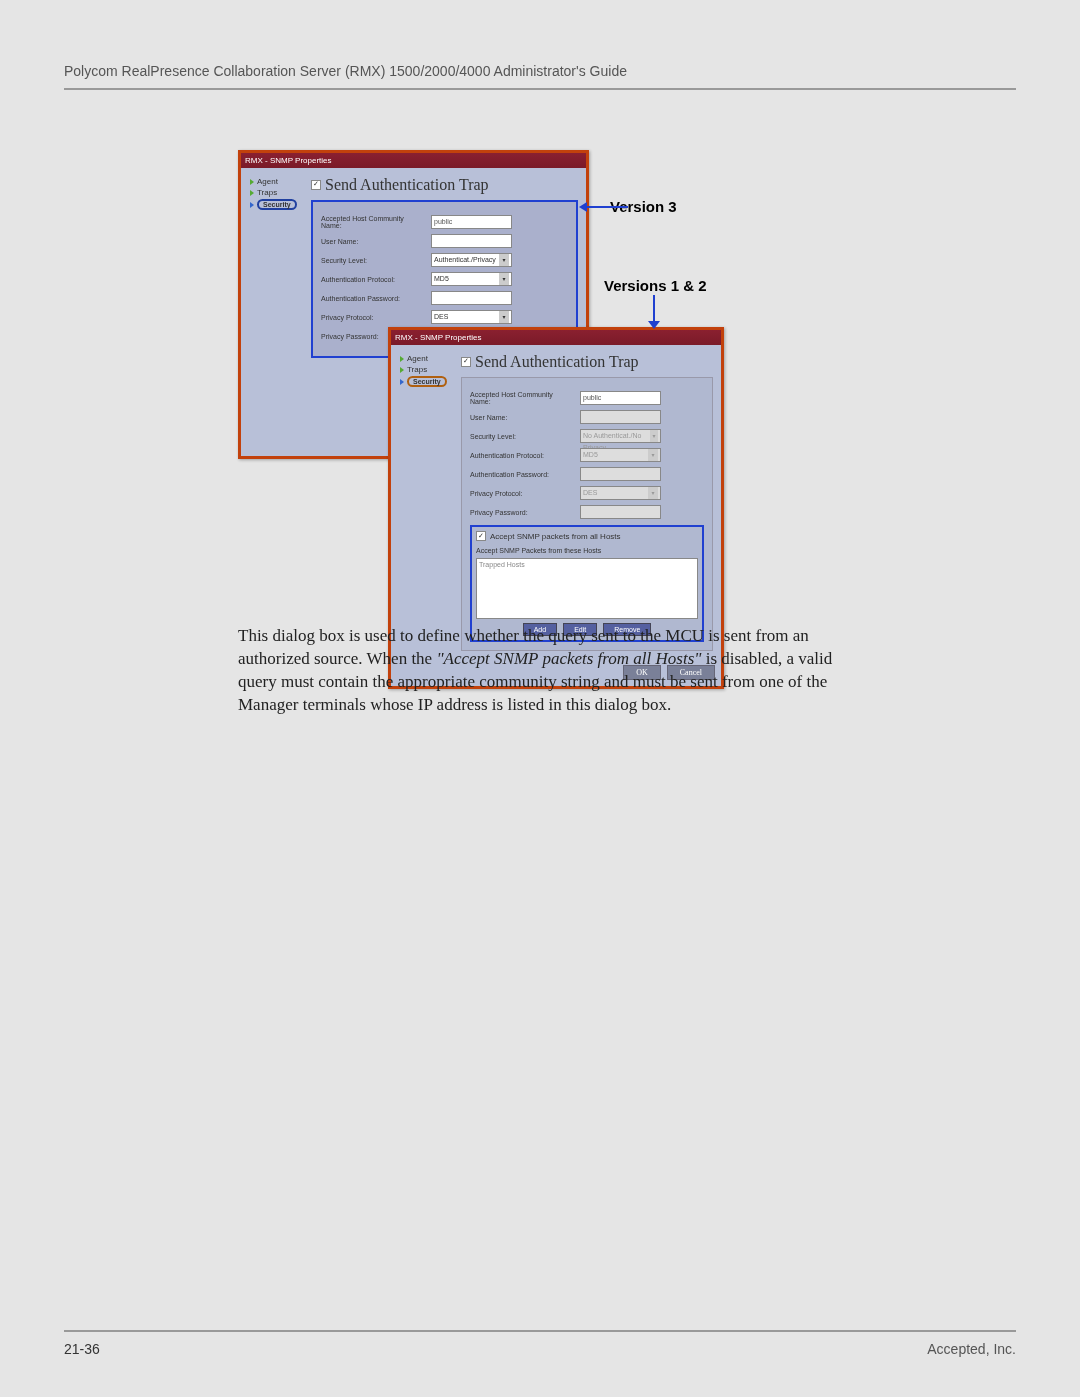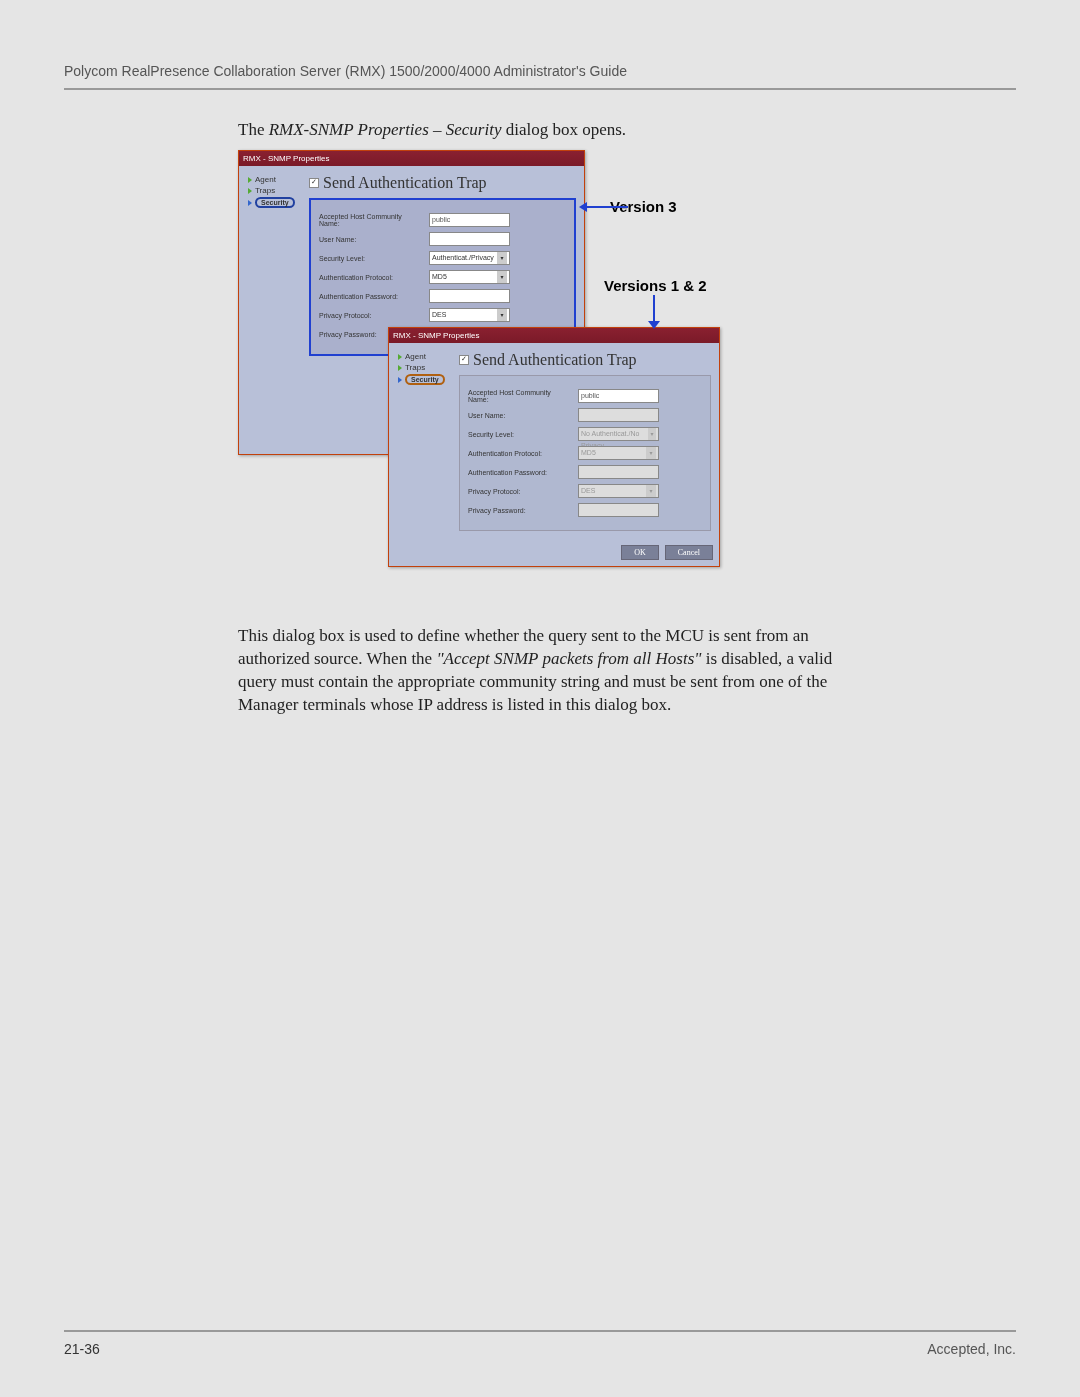--- a/index.html
+++ b/index.html
@@ -2,21 +2,21 @@
 <html><head>
 <meta charset="utf-8">
 <style>
 body{margin:0;font-family:Georgia,serif;background:#fff;color:#333}
 .page{width:1080px;height:1397px;position:relative;margin:0 auto;background:#e5e5e5}
 .header{position:absolute;top:63px;left:64px;right:64px;font-family:Arial,sans-serif;font-size:14px;color:#555}
 .hr{position:absolute;top:88px;left:64px;right:64px;border-top:2px solid #999}
 .intro{position:absolute;top:120px;left:238px;font-size:17px;color:#222}
 .intro .ital{font-style:italic}
 .screenshot-area{position:absolute;top:150px;left:238px;width:600px;height:475px}
-.dlg{position:absolute;background:#b8c0d8;border:1px solid #c2410c;box-shadow:1px 1px 3px rgba(0,0,0,.3)}
+.dlg{position:absolute;background:#b8c0d8;border:3px solid #c2410c;box-shadow:1px 1px 3px rgba(0,0,0,.3)}
 .title-bar{background:linear-gradient(#8a2030,#7a1a28);color:#fff;font-family:Arial;font-size:8px;padding:2px 4px;height:11px;line-height:11px}
 .dlg-body{display:flex;padding:8px;gap:2px}
 .sidebar{width:60px;font-family:Arial;font-size:8px}
 .side-item{display:flex;align-items:center;gap:3px;padding:1px}
 .tri{width:0;height:0;border-top:3px solid transparent;border-bottom:3px solid transparent;border-left:4px solid #5a3}
 .tri.blue{border-left-color:#36c}
 .sec-pill{border:2px solid #2040a0;border-radius:8px;padding:0 4px;font-weight:bold;font-size:7px;display:inline-block}
 .sec-pill.orange{border-color:#b06010}
 .form-panel{flex:1;background:#b0b8d0;border:1px solid #99a;padding:8px;font-family:Arial;font-size:8px}
 .form-panel.boxed{border:2px solid #2040d0;background:#aab0cc}
@@ -44,23 +44,20 @@
 .footer-co{position:absolute;bottom:40px;right:64px;font-family:Arial;font-size:14px;color:#555}
 .hr2{position:absolute;bottom:65px;left:64px;right:64px;border-top:2px solid #999}
 </style>
 </head>
 <body>
 
 <div class="page">
   <div class="header">Polycom RealPresence Collaboration Server (RMX) 1500/2000/4000 Administrator's Guide</div>
   <div class="hr"></div>
 
-  <div class="intro">
-    <span>The </span><span class="ital">RMX-SNMP Properties – Security</span><span> dialog box opens.</span>
-  </div>
 
   <div class="screenshot-area">
 
     <div class="dlg" style="top:0;left:0;width:345px">
       <div class="title-bar">RMX - SNMP Properties</div>
       <div class="dlg-body">
         <div class="sidebar">
           <div class="side-item">
               <span class="tri"></span>
               <span>Agent</span>
@@ -176,20 +173,33 @@
                 <span class="lbl">Privacy Protocol:</span>
                 <span class="sel dis">
                   <span>DES</span>
                   <span class="arrow">▾</span>
                 </span>
               </div>
             <div class="row">
                 <span class="lbl">Privacy Password:</span>
                 <span class="inp dis"></span>
               </div>
+            <div class="hosts-box">
+              <div class="chk">
+                  <span class="chk-box">✓</span>
+                  <span>Accept SNMP packets from all Hosts</span>
+                </div>
+              <div style="font-size:7px;margin:2px 0">Accept SNMP Packets from these Hosts</div>
+              <div class="hosts-list">Trapped Hosts</div>
+              <div class="btns">
+                <div class="btn">Add</div>
+                <div class="btn">Edit</div>
+                <div class="btn">Remove</div>
+              </div>
+            </div>
           </div>
         </div>
       </div>
       <div class="footer-btns">
         <div class="footer-btn">OK</div>
         <div class="footer-btn">Cancel</div>
       </div>
     </div>
 
     <div class="callout" style="top:48px;left:372px">Version 3</div>

